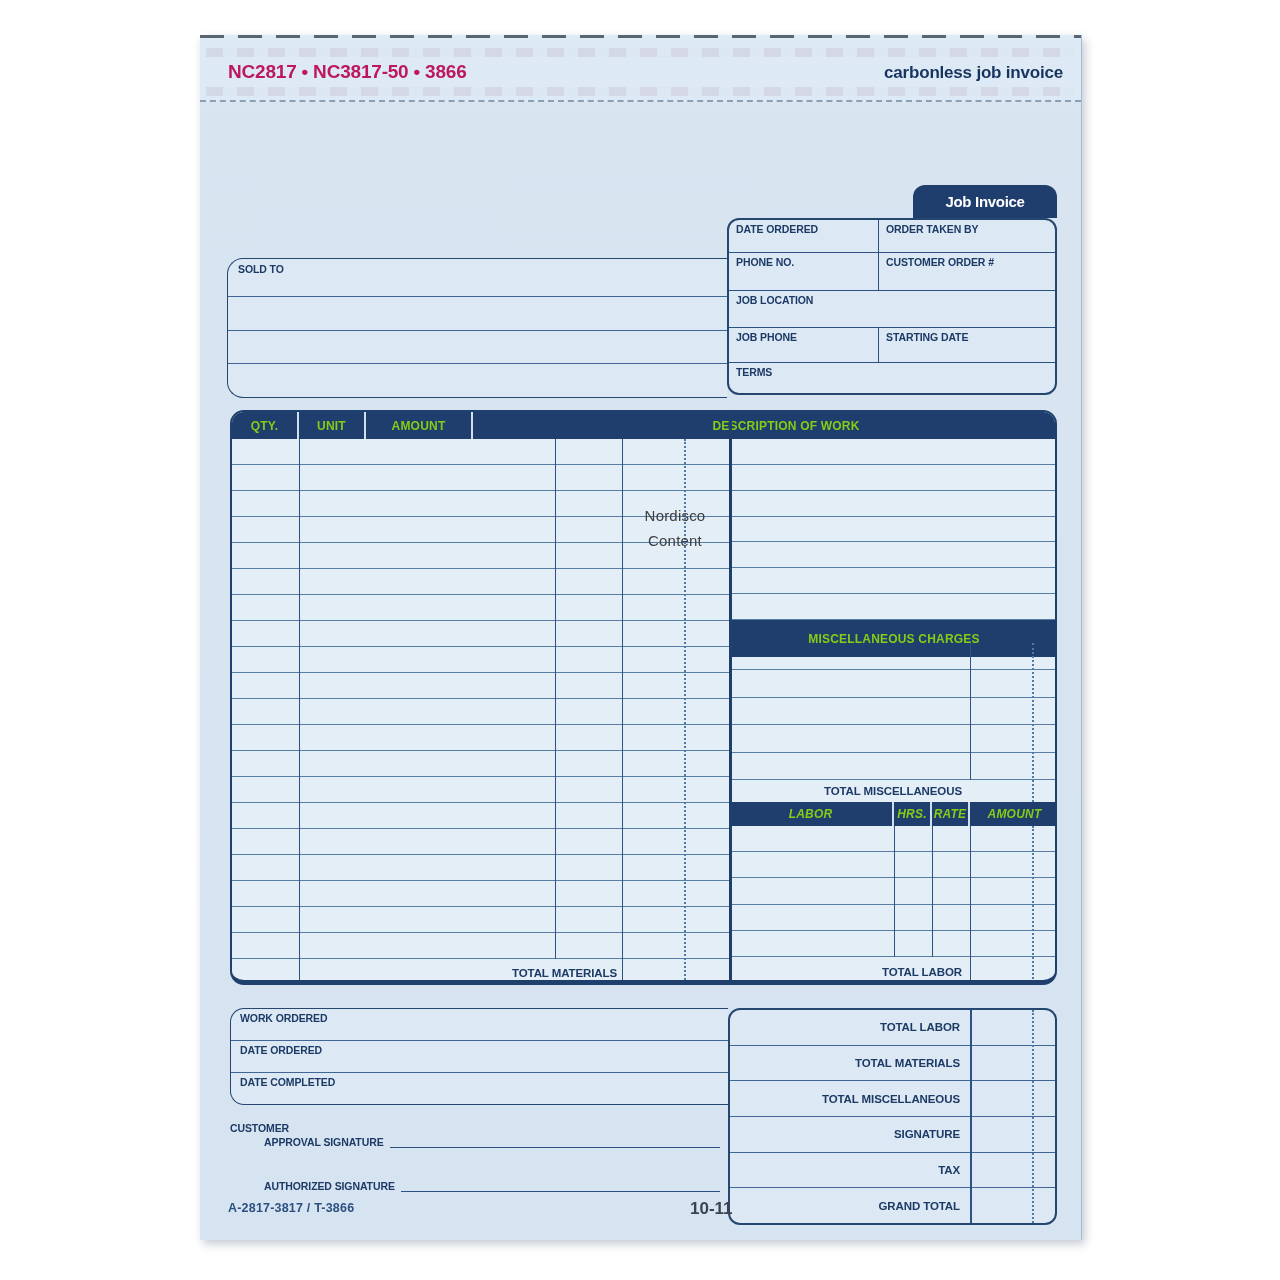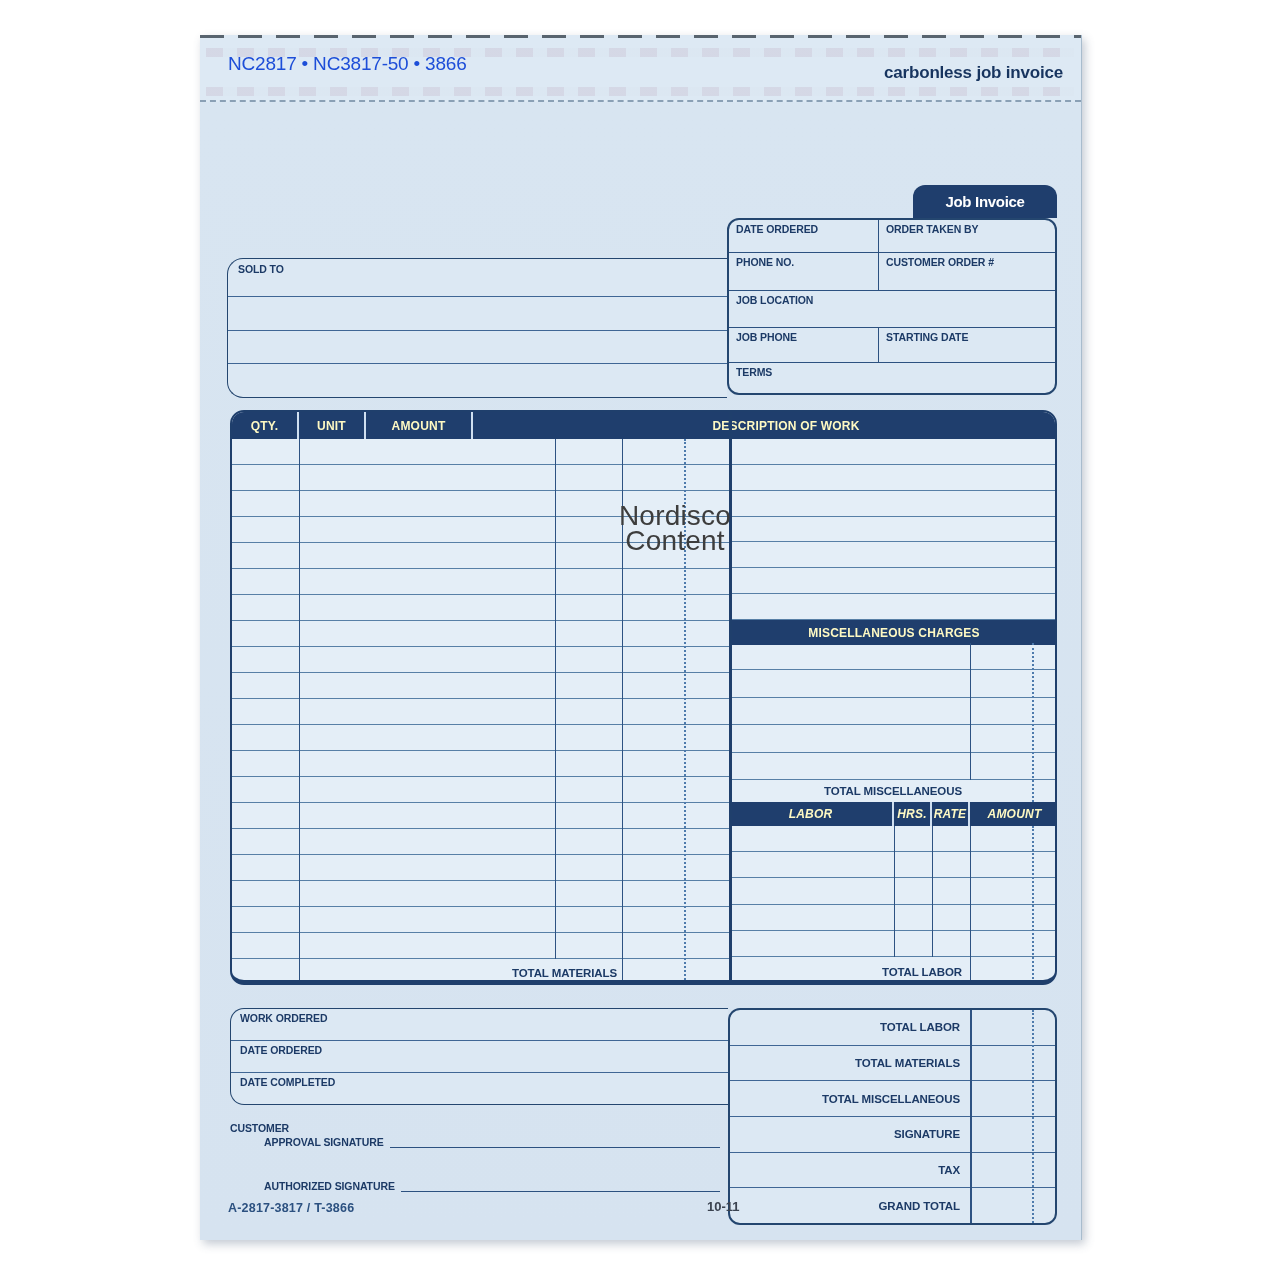--- a/index.html
+++ b/index.html
@@ -12,29 +12,29 @@
            border-right:1px solid #a8bccd; }
 
   
   .stub { position:absolute; left:0; top:0; width:100%; height:67px;
           background:#dde9f4; border-bottom:2px dashed #8aa0b5; }
   .stub-edge { position:absolute; left:0; top:0; width:100%; height:3px;
           background:repeating-linear-gradient(90deg,#58646f 0 24px, rgba(88,100,111,0) 24px 38px); }
   .noise { position:absolute; left:6px; width:868px; height:9px; opacity:.55;
           background:repeating-linear-gradient(90deg, rgba(187,164,186,.45) 0 17px, rgba(205,210,220,.15) 17px 31px); }
   .noise.n1 { top:13px; } .noise.n2 { top:52px; }
-  .stub-codes { position:absolute; left:28px; top:18px; font-size:19px; font-weight:normal;
-          color:#1d4ed8; letter-spacing:-.2px; }
+  .stub-codes { position:absolute; left:28px; top:26px; font-size:19px; font-weight:bold;
+          color:#be185d; letter-spacing:-.2px; }
   .stub-product { position:absolute; right:18px; top:28px; font-size:17px; font-weight:bold;
           color:#17345f; letter-spacing:-.2px; }
 
   
   .navy { background:#1f3e6d; }
   .lbl { font-size:10.5px; font-weight:bold; color:#1c3a66; letter-spacing:-.1px; }
-  .band-txt { color:#fef9c3; font-size:12px; font-weight:bold; letter-spacing:.2px; }
+  .band-txt { color:#84cc16; font-size:12px; font-weight:bold; letter-spacing:.2px; }
   .tot-lbl { font-size:11.5px; font-weight:bold; color:#1c3a66; letter-spacing:-.1px; }
 
   
   .tab { position:absolute; left:713px; top:150px; width:144px; height:33px;
          border-radius:12px 12px 0 0; display:flex; align-items:center; justify-content:center; }
   .tab span { color:#ffffff; font-size:15px; font-weight:bold; letter-spacing:-.3px; }
 
   
   .hdr-box { position:absolute; left:527px; top:183px; width:330px; height:177px;
              border:2px solid #24466f; border-radius:12px; overflow:hidden;
@@ -64,21 +64,21 @@
   .th.qty { width:67px; } .th.mat { width:256px; } .th.unit { width:67px; }
   .th.amt { width:107px; } .th.desc { flex:1;padding-left:44px; }
 
   .mat-rows { left:0; top:27px; width:497px; height:520px; display:flex; flex-direction:column; }
   .mat-row { flex:1; border-bottom:1px solid #577fa6; }
   .mat-total { left:0; top:547px; width:497px; height:28px; line-height:28px;
                text-align:right; padding-right:112px; }
 
   .desc-rows { left:497px; top:27px; width:330px; height:181px; display:flex; flex-direction:column; }
   .desc-row { flex:1; border-bottom:1px solid #577fa6; }
-  .misc-band { left:497px; top:208px; width:330px; height:25px; display:flex;
+  .misc-band { left:497px; top:208px; width:330px; height:37px; display:flex;
                align-items:center; justify-content:center; }
   .misc-rows { left:497px; top:231px; width:330px; height:137px; display:flex; flex-direction:column; }
   .misc-row { flex:1; border-bottom:1px solid #577fa6; }
   .misc-total { left:497px; top:368px; width:330px; height:22px; line-height:22px;
                 text-align:right; padding-right:97px; }
   .labor-band { left:497px; top:390px; width:330px; height:24px; display:flex; }
   .lb-cell { display:flex; align-items:center; justify-content:center; border-right:2px solid #cfdff0;font-style:italic; }
   .lb-cell:last-child { border-right:none; }
   .lb-cell.labor { width:165px; } .lb-cell.hrs { width:38px; }
   .lb-cell.rate { width:38px; } .lb-cell.amt { flex:1; }
@@ -109,26 +109,26 @@
   .totals-vdot { position:absolute; left:302px; top:0; width:0; height:100%; border-left:2px dotted #4d7aac; }
 
   
   .sig-customer-top { position:absolute; left:30px; top:1087px; }
   .sig-line { position:absolute; left:30px; width:490px; display:flex; align-items:flex-end; }
   .sig-line .txt { white-space:nowrap; margin-right:6px;margin-left:34px; }
   .sig-line .rule { flex:1; border-bottom:1.2px solid #2c5180; height:12px; }
   .sig1 { top:1101px; } .sig2 { top:1145px; }
   .footer-left { position:absolute; left:28px; top:1166px; font-size:12.5px; color:#2c5180;
                  font-weight:bold; letter-spacing:.2px; }
-  .footer-right { position:absolute; left:507px; top:1164px; font-size:13px; color:#3b4350;
+  .footer-right { position:absolute; left:490px; top:1164px; font-size:17px; color:#3b4350;
                   font-weight:bold; }
 
   
   .watermark { position:absolute; left:395px; top:468px; width:160px; text-align:center;
-               font-size:28px; line-height:25px; color:#3d3d3d; letter-spacing:.2px; }
+               font-size:15px; line-height:25px; color:#3d3d3d; letter-spacing:.2px; }
 </style>
 </head>
 <body>
 
 <div class="sheet">
 
   <div class="stub">
     <div class="stub-edge"></div>
     <div class="noise n1"></div>
     <div class="noise n2"></div>

